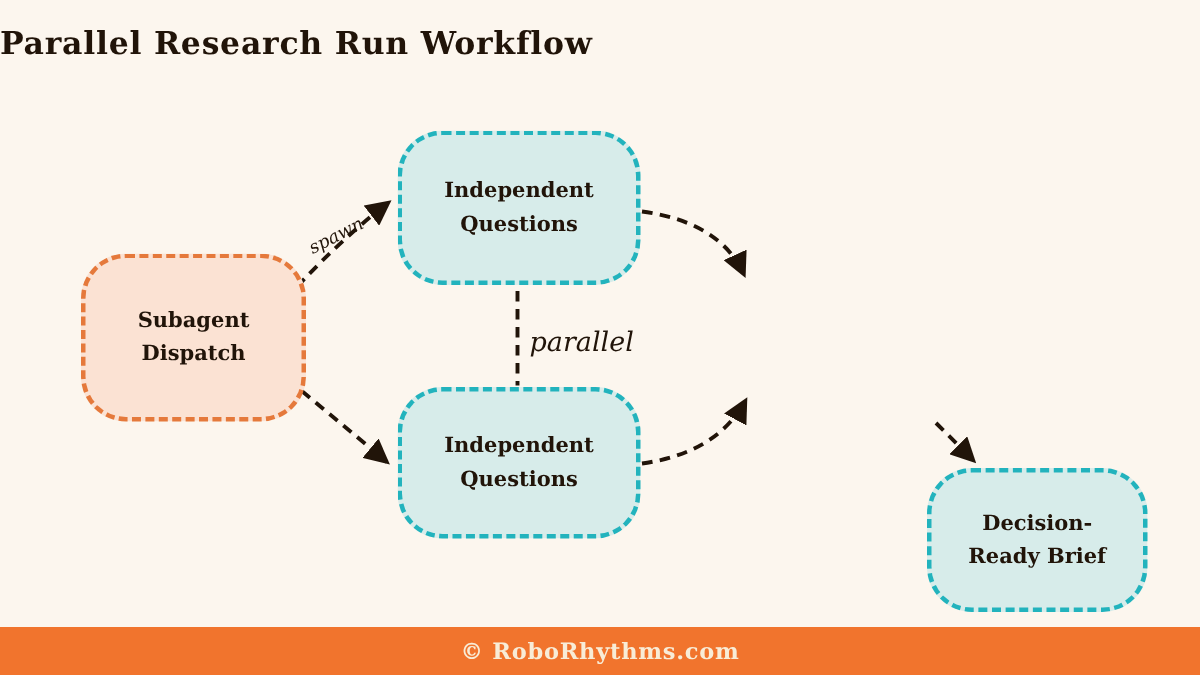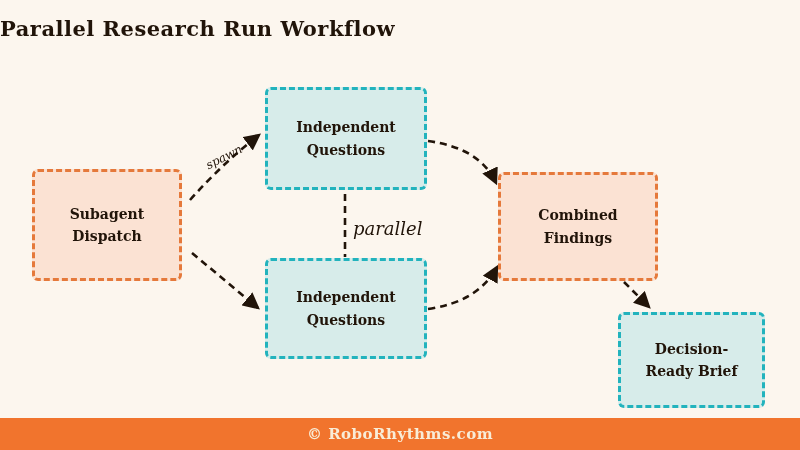--- a/index.html
+++ b/index.html
@@ -31,37 +31,37 @@
     inset: 0;
     width: 800px;
     height: 450px;
   }
   .node {
     position: absolute;
     display: flex;
     align-items: center;
     justify-content: center;
     text-align: center;
-    border-radius: 6px;
+    border-radius: 30px;
     font-weight: bold;
     font-size: 14px;
     line-height: 1.6;
     color: #211409;
     box-sizing: border-box;
     padding: 8px 14px;
   }
   .node.orange {
     background: #fbe2d3;
     border: 3px dashed #e5793b;
   }
   .node.teal {
     background: #d7ecea;
     border: 3px dashed #22b3bd;
   }
-  .n-dispatch  { left: 32px;  top: 169px; width: 150px; height: 112px; }
+  .n-dispatch  { left: 54px;  top: 169px; width: 150px; height: 112px; }
   .n-quest-top { left: 265px; top: 87px;  width: 162px; height: 103px; }
   .n-quest-bot { left: 265px; top: 258px; width: 162px; height: 101px; }
   .n-combined  { left: 498px; top: 172px; width: 160px; height: 109px; }
   .n-brief     { left: 618px; top: 312px; width: 147px; height: 96px; }
   .edge-label {
     position: absolute;
     font-style: italic;
     color: #211409;
     white-space: nowrap;
   }
@@ -124,23 +124,20 @@
   </div>
 
   <div class="node teal n-quest-top">
     <span>Independent Questions</span>
   </div>
 
   <div class="node teal n-quest-bot">
     <span>Independent Questions</span>
   </div>
 
-  <div class="node orange n-combined">
-    <span>Combined Findings</span>
-  </div>
 
   <div class="node teal n-brief">
     <span>Decision-Ready Brief</span>
   </div>
 
   <div class="edge-label el-spawn">spawn</div>
   <div class="edge-label el-parallel">parallel</div>
 
   <footer class="footer">
     <span>© RoboRhythms.com</span>

